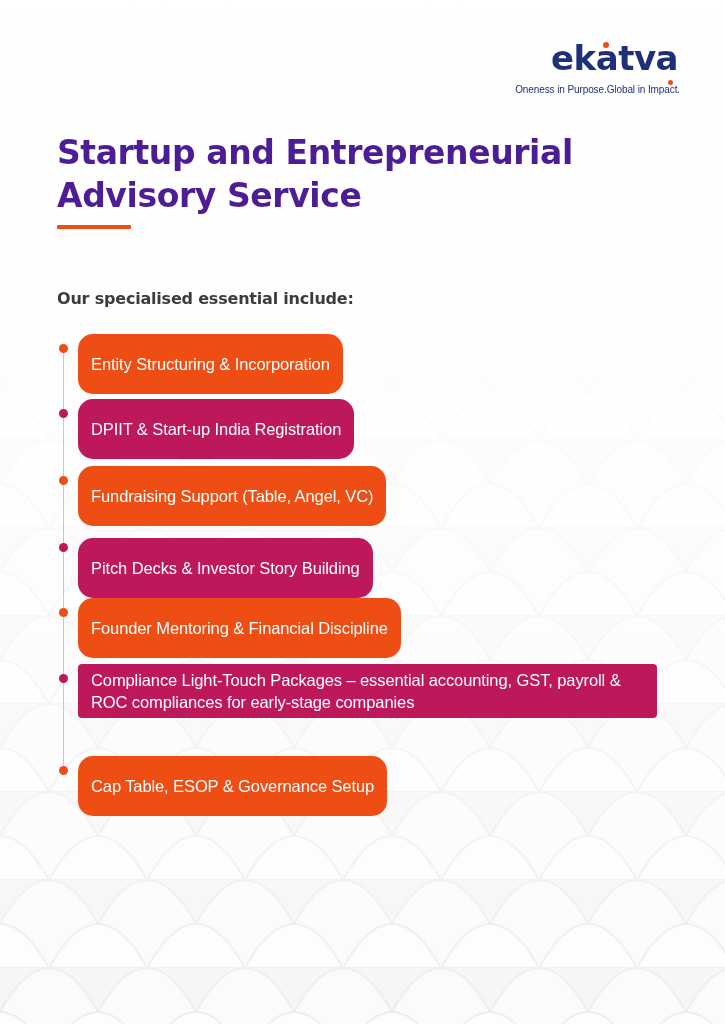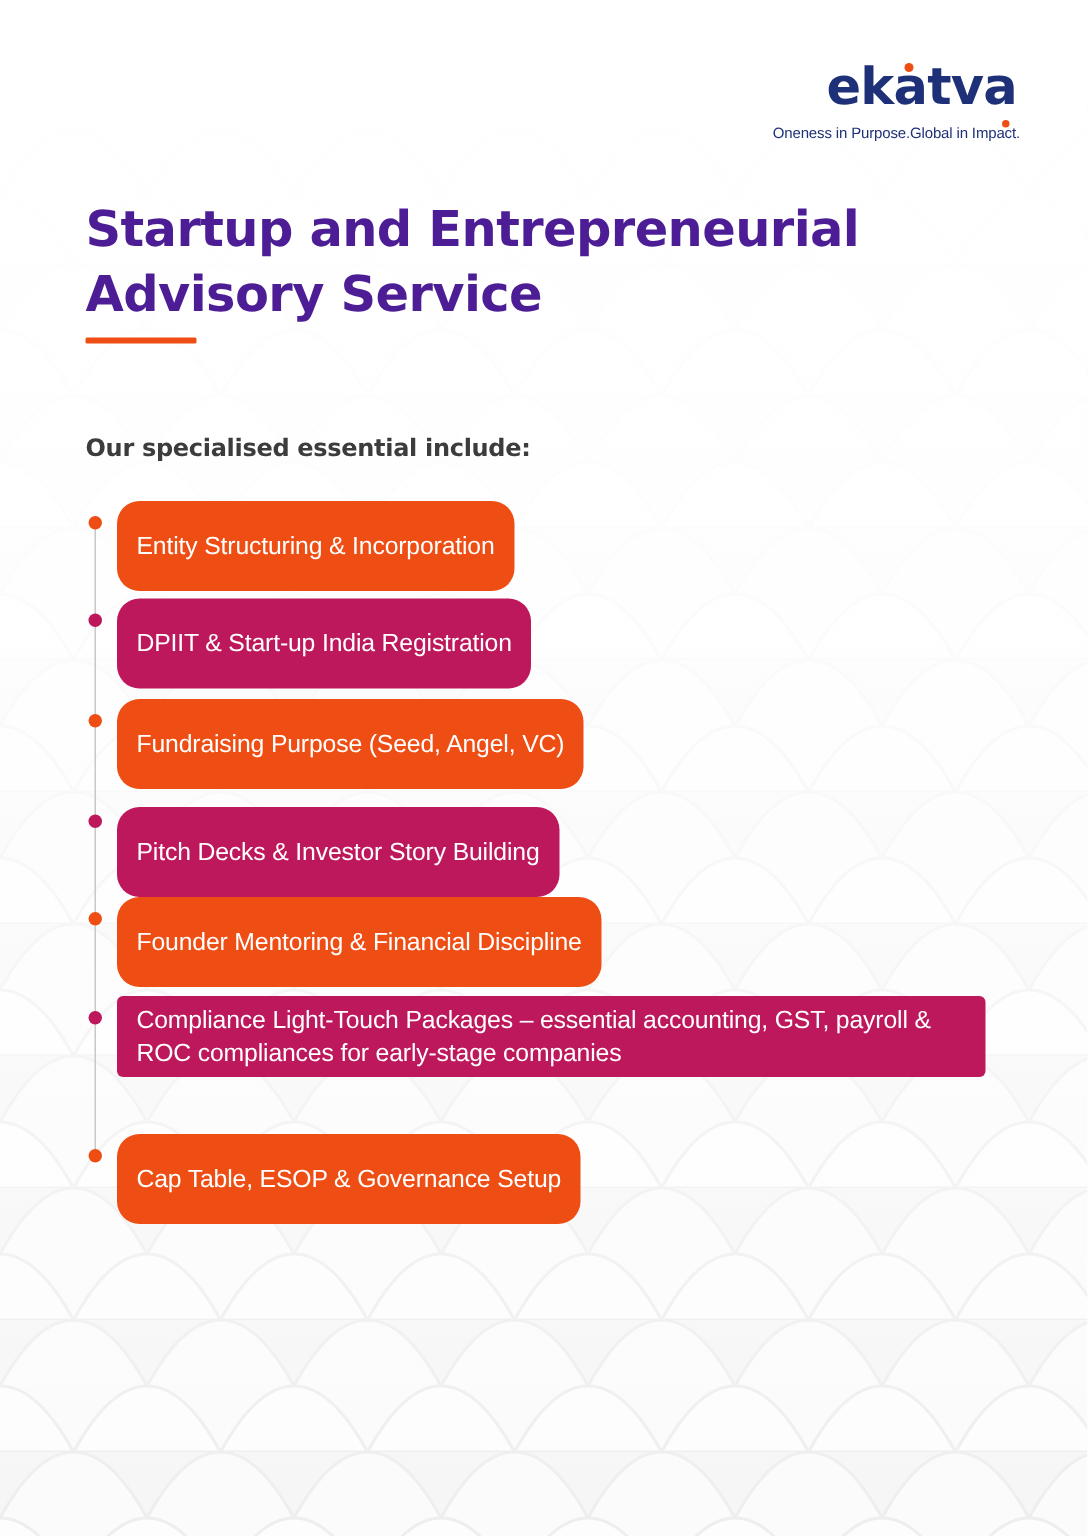--- a/index.html
+++ b/index.html
@@ -115,21 +115,21 @@
     <div class="item">
       <span class="dot orange" style="top:344px"></span>
       <span class="pill orange" style="top:334px">Entity Structuring &amp; Incorporation</span>
     </div>
     <div class="item">
       <span class="dot navy" style="top:409px"></span>
       <span class="pill navy" style="top:399px">DPIIT &amp; Start-up India Registration</span>
     </div>
     <div class="item">
       <span class="dot orange" style="top:476px"></span>
-      <span class="pill orange" style="top:466px">Fundraising Purpose (Seed, Angel, VC)</span>
+      <span class="pill orange" style="top:466px">Fundraising Support (Table, Angel, VC)</span>
     </div>
     <div class="item">
       <span class="dot navy" style="top:543px"></span>
       <span class="pill navy" style="top:538px">Pitch Decks &amp; Investor Story Building</span>
     </div>
     <div class="item">
       <span class="dot orange" style="top:608px"></span>
       <span class="pill orange" style="top:598px">Founder Mentoring &amp; Financial Discipline</span>
     </div>
     <div class="item">

